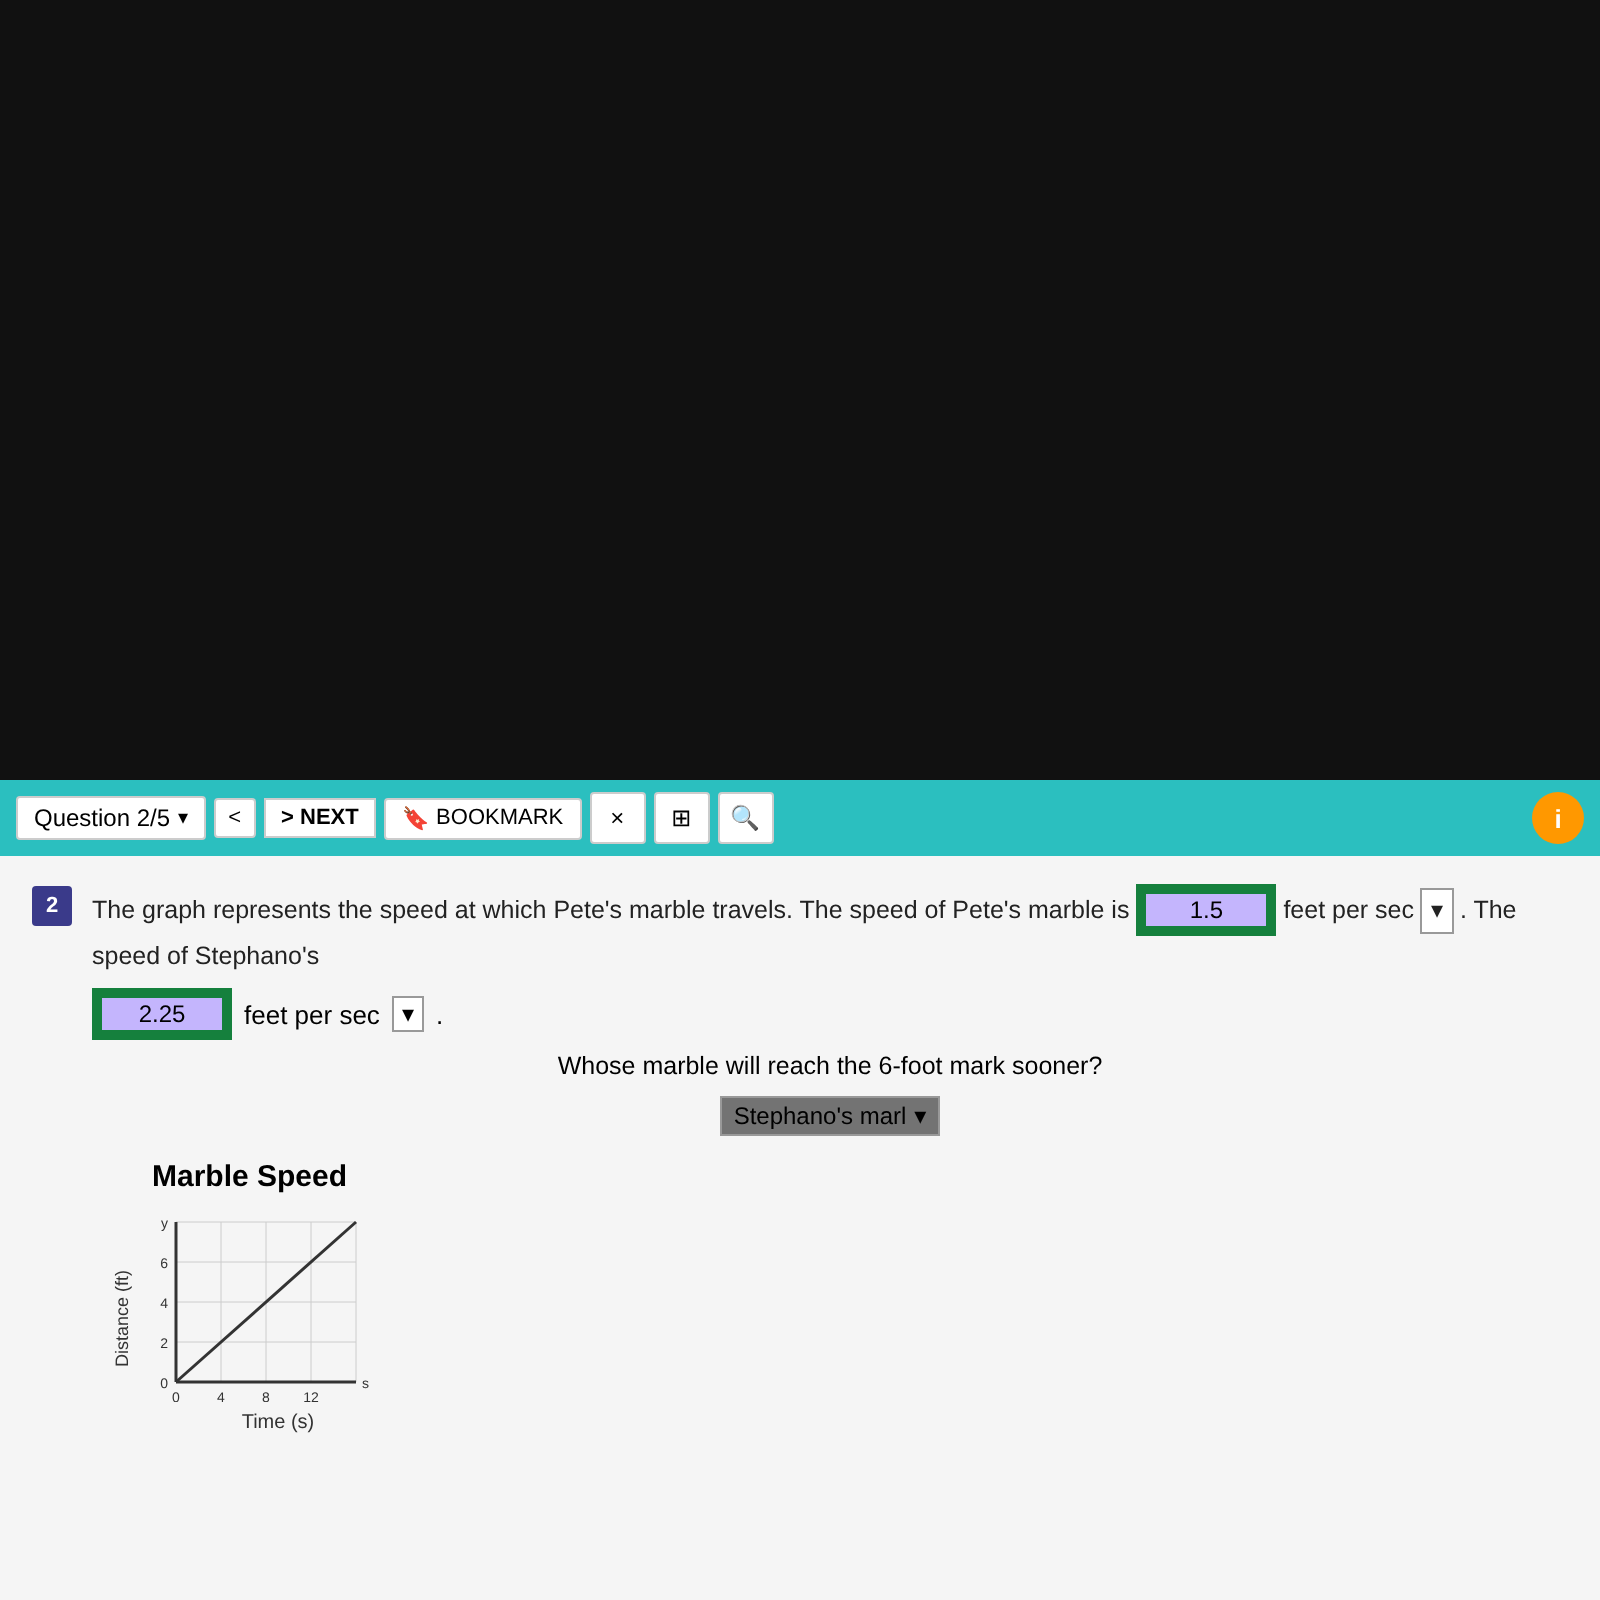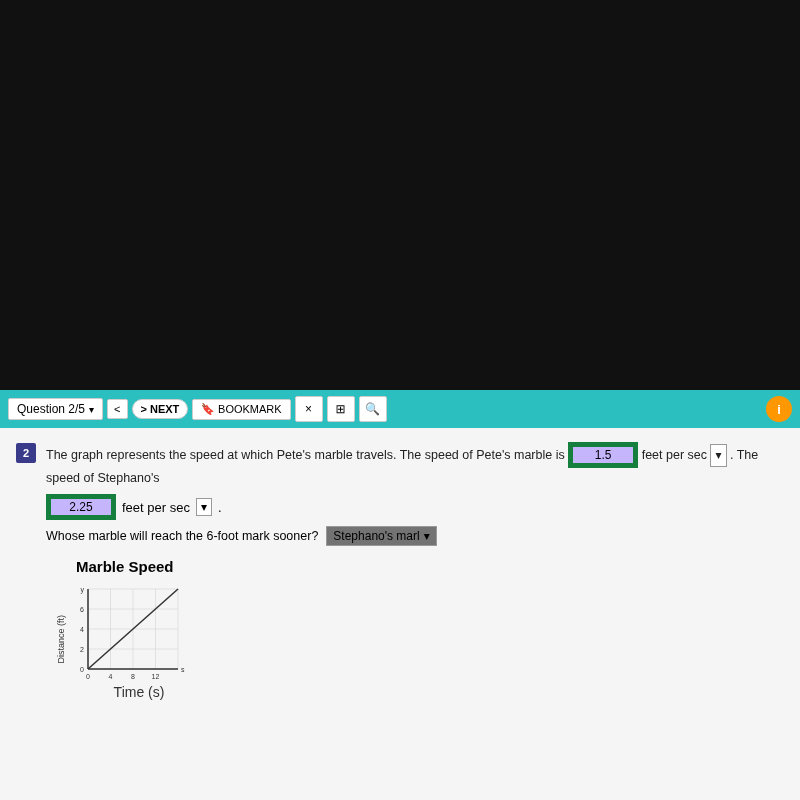--- a/index.html
+++ b/index.html
@@ -62,21 +62,21 @@
       gap: 2px;
     }
 
     .btn-next {
       background: white;
       border: 1px solid #ccc;
       padding: 3px 8px;
       font-size: 11px;
       font-weight: bold;
       cursor: pointer;
-      border-radius: 10px;
+      border-radius: 0;
     }
 
     .btn-bookmark {
       background: white;
       border: 1px solid #ccc;
       padding: 3px 8px;
       font-size: 11px;
       cursor: pointer;
       border-radius: 2px;
       display: flex;
@@ -188,20 +188,21 @@
       color: #222;
       margin-bottom: 6px;
     }
 
     .whose-line {
       display: flex;
       align-items: center;
       gap: 8px;
       font-size: 12.5px;
       margin-bottom: 12px;
+      flex-direction: column;
     }
 
     .dropdown-select {
       display: inline-flex;
       align-items: center;
       border: 1px solid #999;
       background: #737373;
       padding: 2px 6px;
       font-size: 12px;
       cursor: pointer;
@@ -237,21 +238,21 @@
       align-self: center;
       color: #333;
     }
 
     .graph-svg {
       width: 120px;
       height: 100px;
     }
 
     .x-axis-label {
-      font-size: 14px;
+      font-size: 10px;
       text-align: center;
       color: #333;
       margin-top: 2px;
       margin-left: 22px;
     }
   </style>
 </head>
 <body>
 
 <div class="dark-top"></div>

